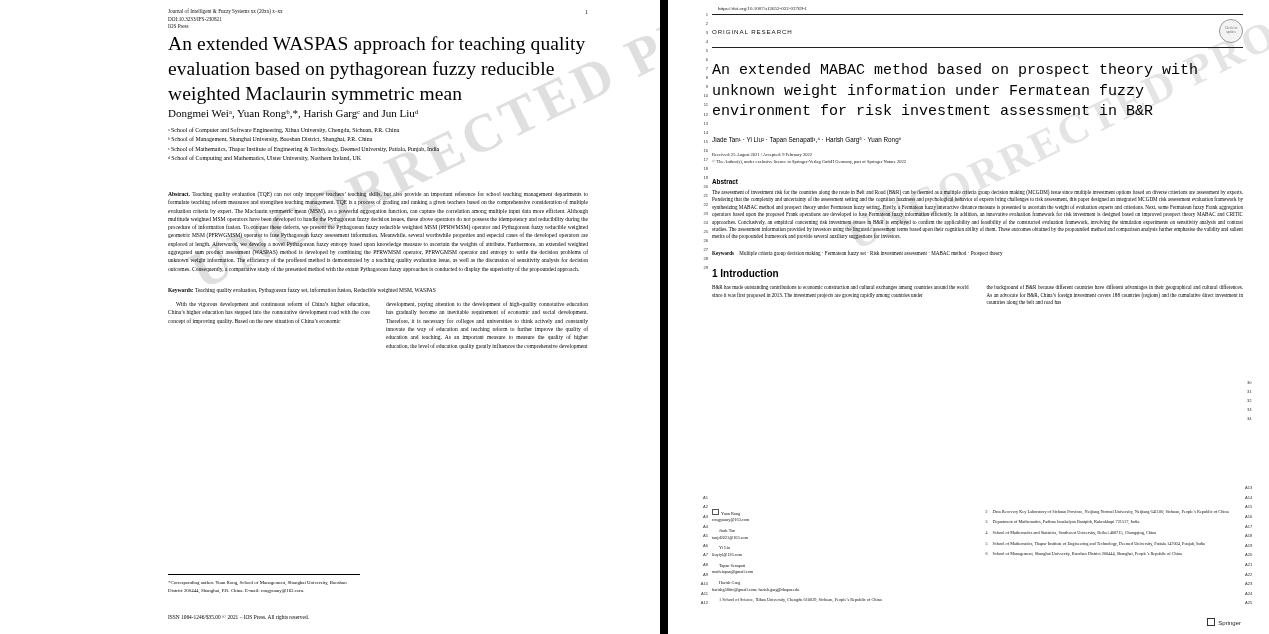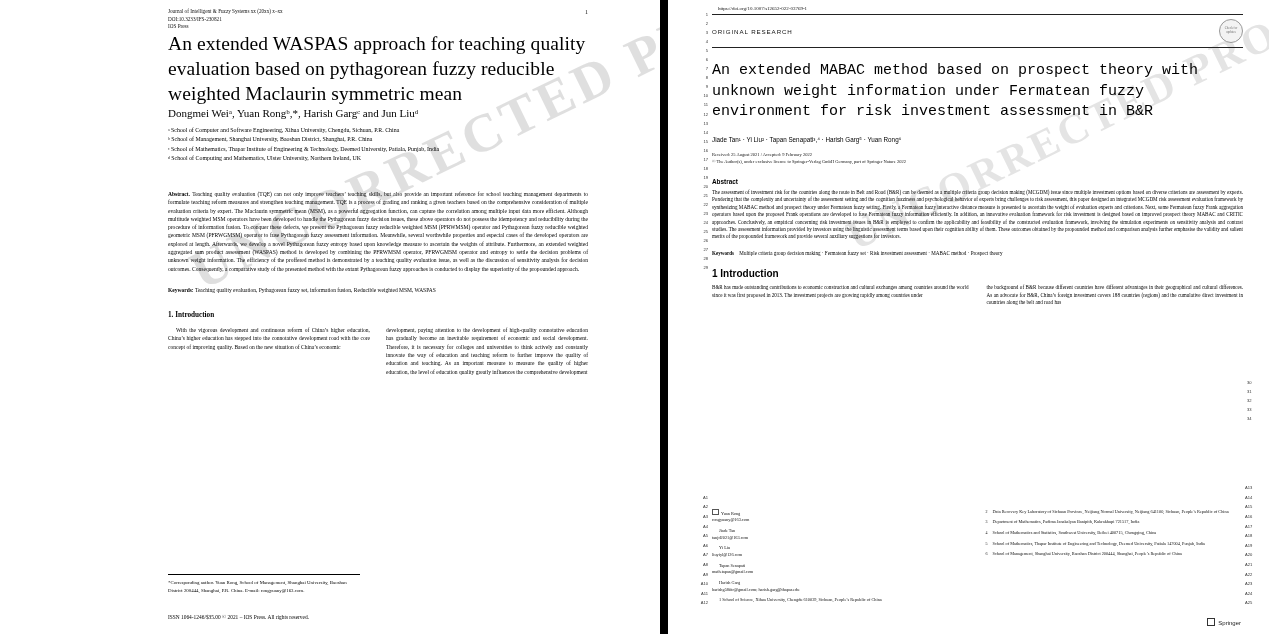--- a/index.html
+++ b/index.html
@@ -91,21 +91,20 @@
       <div class="l-abs">
         <b>Abstract.</b>
         <span>Teaching quality evaluation (TQE) can not only improve teachers’ teaching skills, but also provide an important reference for school teaching management departments to formulate teaching reform measures and strengthen teaching management. TQE is a process of grading and ranking a given teachers based on the comprehensive consideration of multiple evaluation criteria by expert. The Maclaurin symmetric mean (MSM), as a powerful aggregation function, can capture the correlation among multiple input data more efficient. Although multitude weighted MSM operators have been developed to handle the Pythagorean fuzzy decision issues, these above operators do not possess the idempotency and reducibility during the procedure of information fusion. To conquer these defects, we present the Pythagorean fuzzy reducible weighted MSM (PFRWMSM) operator and Pythagorean fuzzy reducible weighted geometric MSM (PFRWGMSM) operator to fuse Pythagorean fuzzy assessment information. Meanwhile, several worthwhile properties and especial cases of the developed operators are explored at length. Afterwards, we develop a novel Pythagorean fuzzy entropy based upon knowledge measure to ascertain the weights of attribute. Furthermore, an extended weighted aggregated sum product assessment (WASPAS) method is developed by combining the PFRWMSM operator, PFRWGMSM operator and entropy to settle the decision problems of unknown weight information. The efficiency of the proffered method is demonstrated by a teaching quality evaluation issue, as well as the discussion of sensitivity analysis for decision outcomes. Consequently, a comparative study of the presented method with the extant Pythagorean fuzzy approaches is conducted to display the superiority of the propounded approach.</span>
       </div>
 
       <div class="l-kw">
         <b>Keywords:</b>
         <span>Teaching quality evaluation, Pythagorean fuzzy set, information fusion, Reducible weighted MSM, WASPAS</span>
       </div>
 
-      <div class="l-sec">1. Introduction</div>
 
       <div class="l-cols">
         <div class="l-col">
           <span style="display:inline-block;width:8px;"></span><span>With the vigorous development and continuous reform of China’s higher education, China’s higher education has stepped into the connotative development road with the core concept of improving quality. Based on the new situation of China’s economic</span>
         </div>
         <div class="l-col">development, paying attention to the development of high-quality connotative education has gradually become an inevitable requirement of economic and social development. Therefore, it is necessary for colleges and universities to think actively and constantly innovate the way of education and teaching reform to further improve the quality of education and teaching. As an important measure to measure the quality of higher education, the level of education quality greatly influences the comprehensive development</div>
       </div>
 
       <div class="l-foot">*Corresponding author. Yuan Rong, School of Management, Shanghai University, Baoshan District 200444, Shanghai, P.R. China. E-mail: rongyuany@163.com.</div>
       <div class="l-issn">ISSN 1064-1246/$35.00 © 2021 – IOS Press. All rights reserved.</div>

